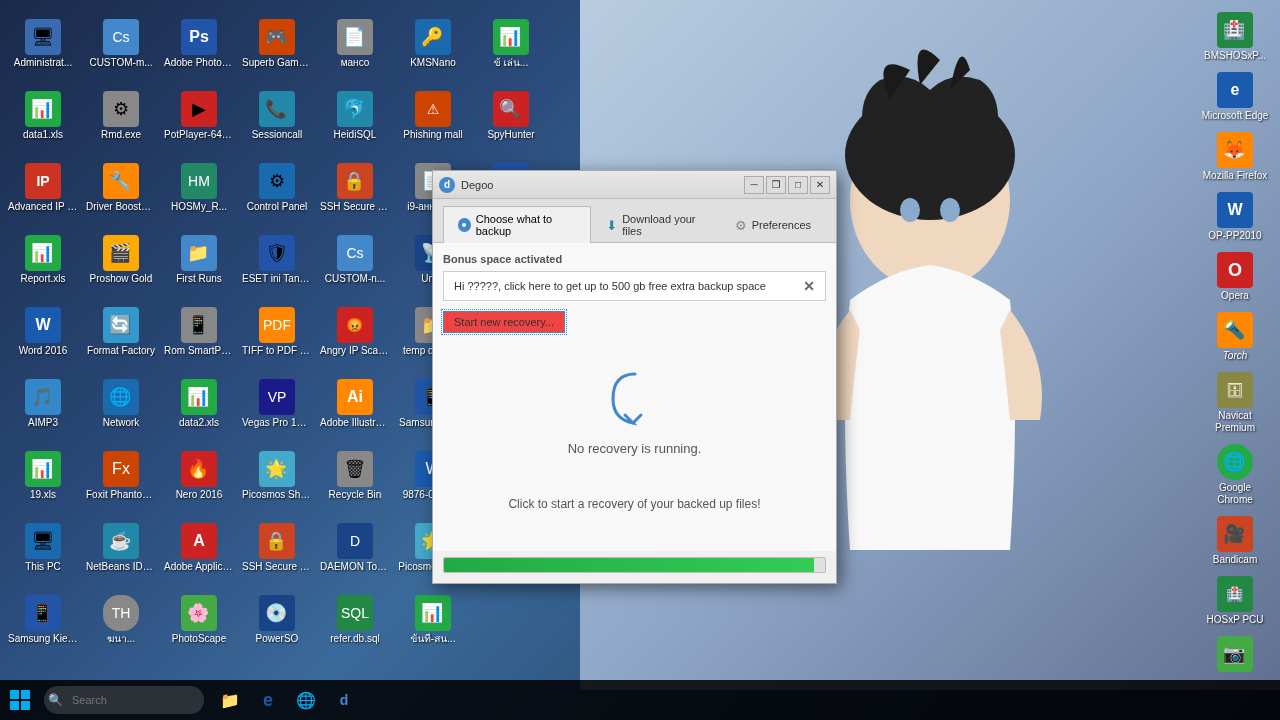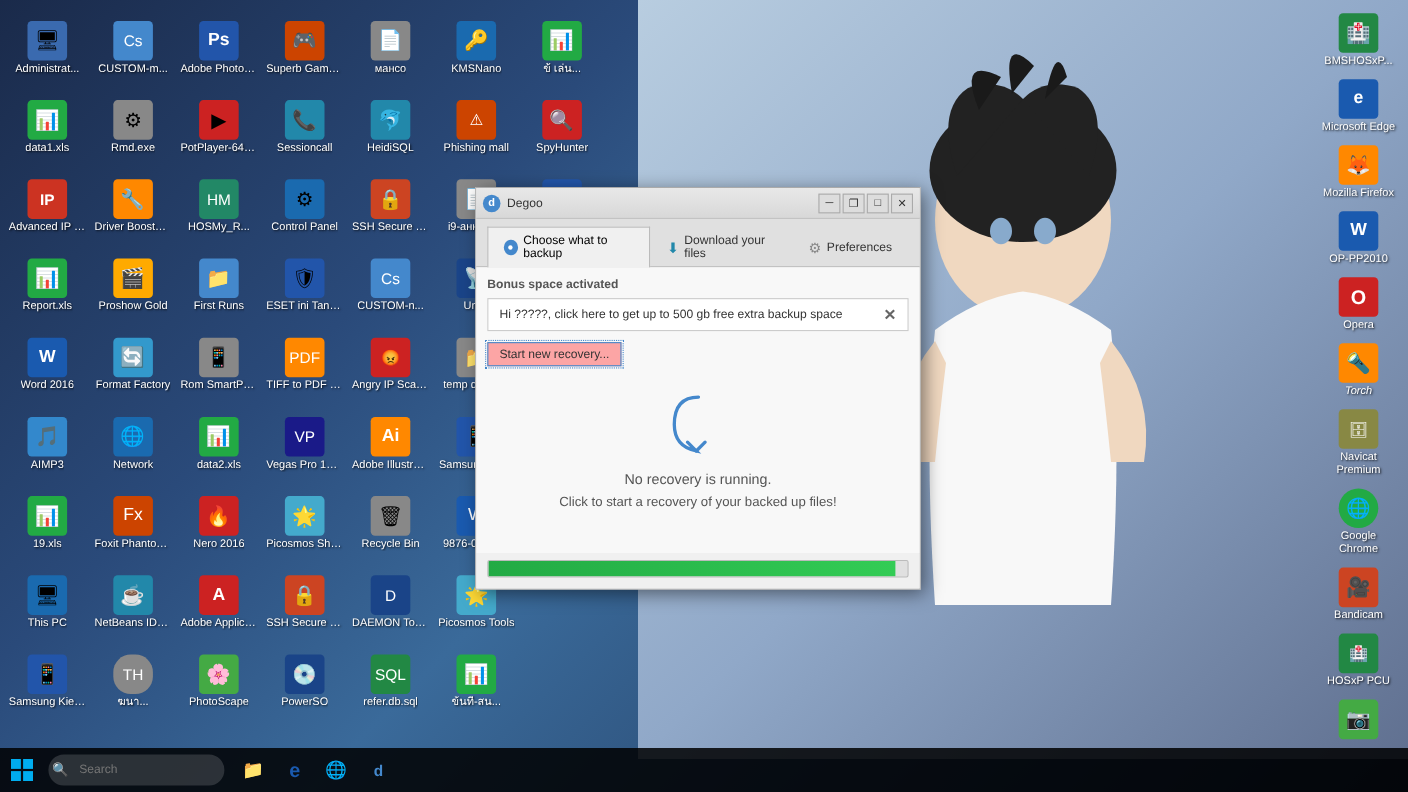--- a/index.html
+++ b/index.html
@@ -344,27 +344,27 @@
       font-size: 11px;
       color: #333;
     }
     .bonus-close {
       cursor: pointer;
       color: #666;
       font-size: 14px;
       font-weight: bold;
     }
     .start-recovery-btn {
-      background: #fca5a5;
+      background: #ef4444;
       border: 1px solid #4488cc;
       color: #333;
       padding: 4px 10px;
       font-size: 11px;
       cursor: pointer;
-      margin-bottom: 3px;
+      margin-bottom: 16px;
       outline: 1px dotted #4488cc;
       outline-offset: 1px;
       text-align: right;
     }
 
     .no-recovery-area {
       display: flex;
       flex-direction: column;
       align-items: center;
       padding: 20px 0 30px;
@@ -377,20 +377,21 @@
     .no-recovery-text {
       font-size: 13px;
       color: #555;
       text-align: center;
       margin-bottom: 6px;
     }
     .click-recovery-text {
       font-size: 12px;
       color: #555;
       text-align: center;
+      margin-top: 35px;
     }
 
     .dialog-footer {
       padding: 6px 10px;
       background: #f0f0f0;
       border-top: none;
     }
     .progress-bar-wrap {
       height: 16px;
       background: #e0e0e0;

